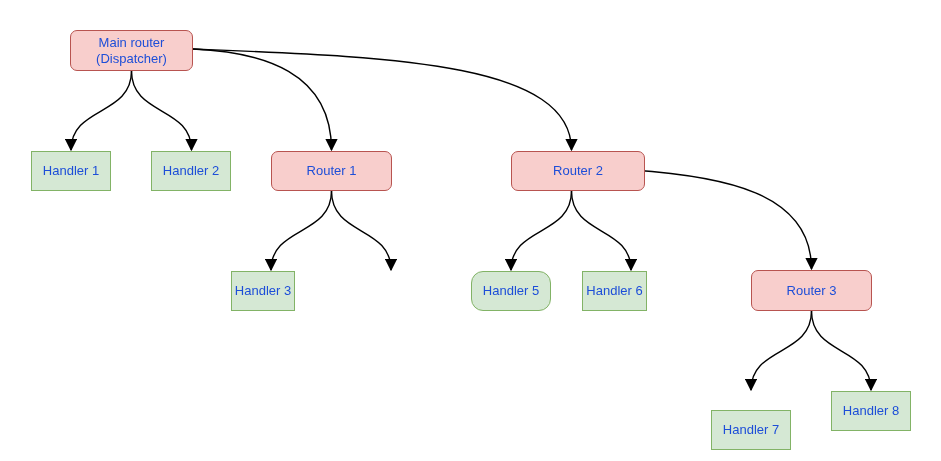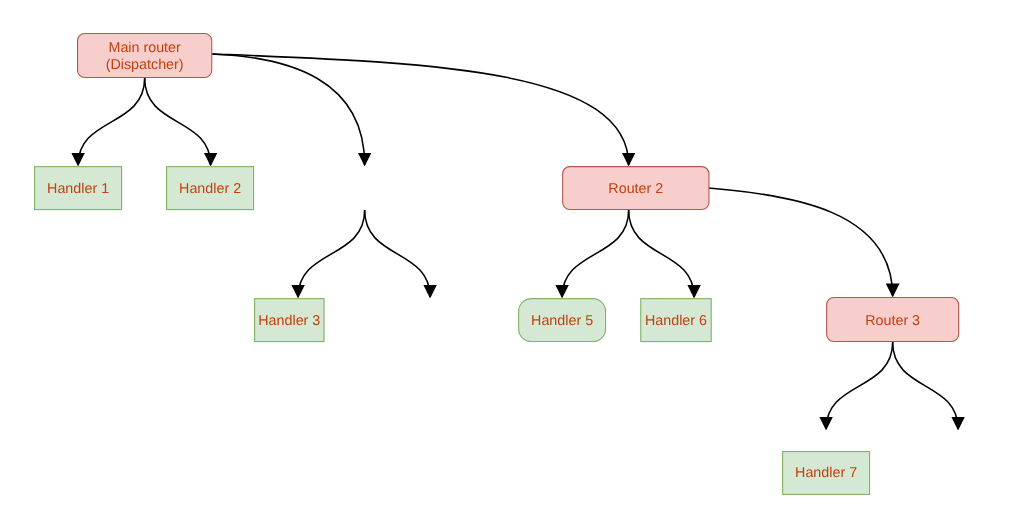--- a/index.html
+++ b/index.html
@@ -23,21 +23,21 @@
     height: 461px;
   }
   .node {
     position: absolute;
     display: flex;
     align-items: center;
     justify-content: center;
     text-align: center;
     font-size: 13px;
     line-height: 16px;
-    color: #c2410c;
+    color: #1d4ed8;
     white-space: pre-line;
     box-sizing: border-box;
   }
   .node.router {
     background: #f8cecc;
     border: 1.5px solid #b85450;
     border-radius: 7px;
   }
   .node.handler {
     background: #d5e8d4;
@@ -78,28 +78,30 @@
     <path class="edge-path" d="M 811.5 311 C 811.5 356, 871 346, 871 390" marker-end="url(#arrow)"></path>
   </svg>
 
   <div class="node router" style="left:70px; top:30px; width:123px; height:41px;">Main router
 (Dispatcher)</div>
 
   <div class="node handler" style="left:31px; top:151px; width:80px; height:40px;">Handler 1</div>
 
   <div class="node handler" style="left:151px; top:151px; width:80px; height:40px;">Handler 2</div>
 
+  <div class="node router" style="left:271px; top:151px; width:121px; height:40px;">Router 1</div>
 
   <div class="node router" style="left:511px; top:151px; width:134px; height:40px;">Router 2</div>
 
   <div class="node handler" style="left:231px; top:271px; width:64px; height:40px;">Handler 3</div>
 
 
   <div class="node handler" style="left:471px; top:271px; width:80px; height:40px;border-radius:12px;">Handler 5</div>
 
   <div class="node handler" style="left:582px; top:271px; width:65px; height:40px;">Handler 6</div>
 
   <div class="node router" style="left:751px; top:270px; width:121px; height:41px;">Router 3</div>
 
   <div class="node handler" style="left:711px; top:391px; width:80px; height:40px;margin-top:19px;">Handler 7</div>
 
+  <div class="node handler" style="left:831px; top:391px; width:80px; height:40px;">Handler 8</div>
 
 </div>
 
 </body></html>

